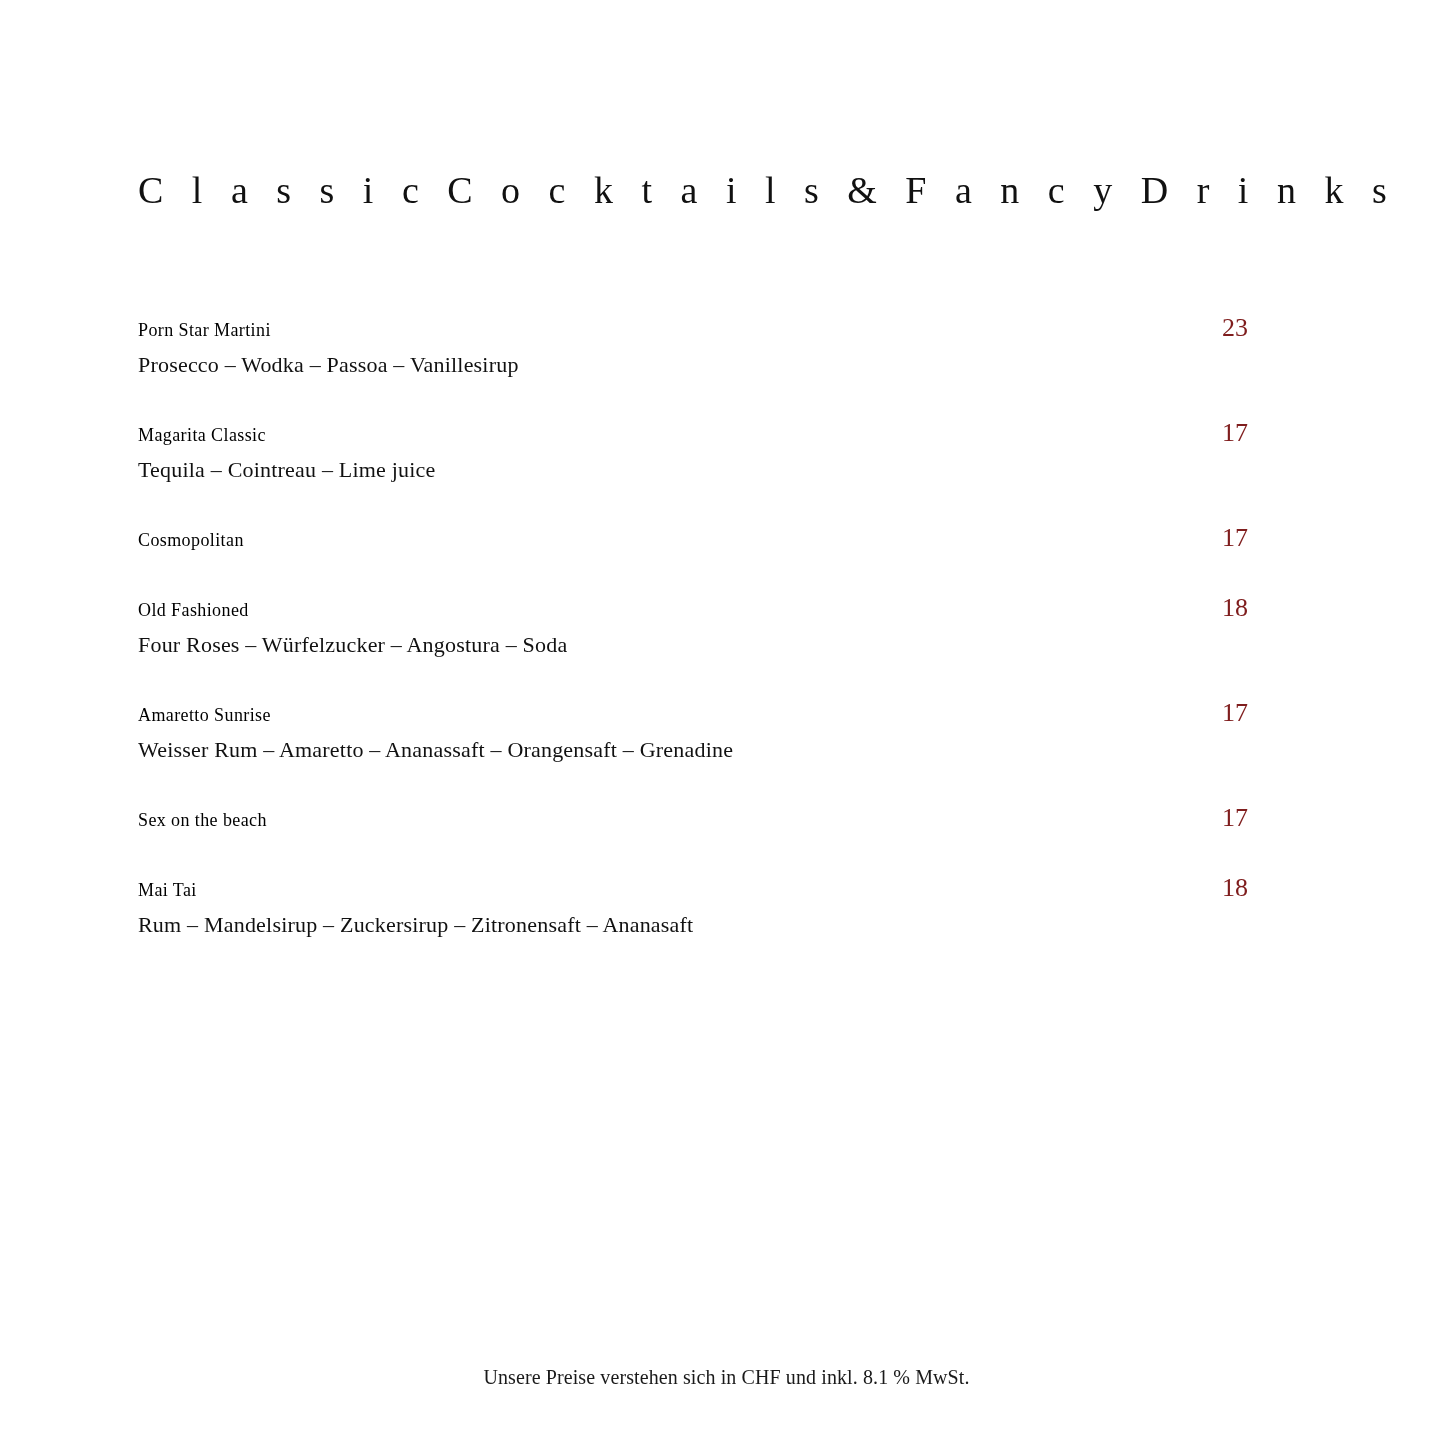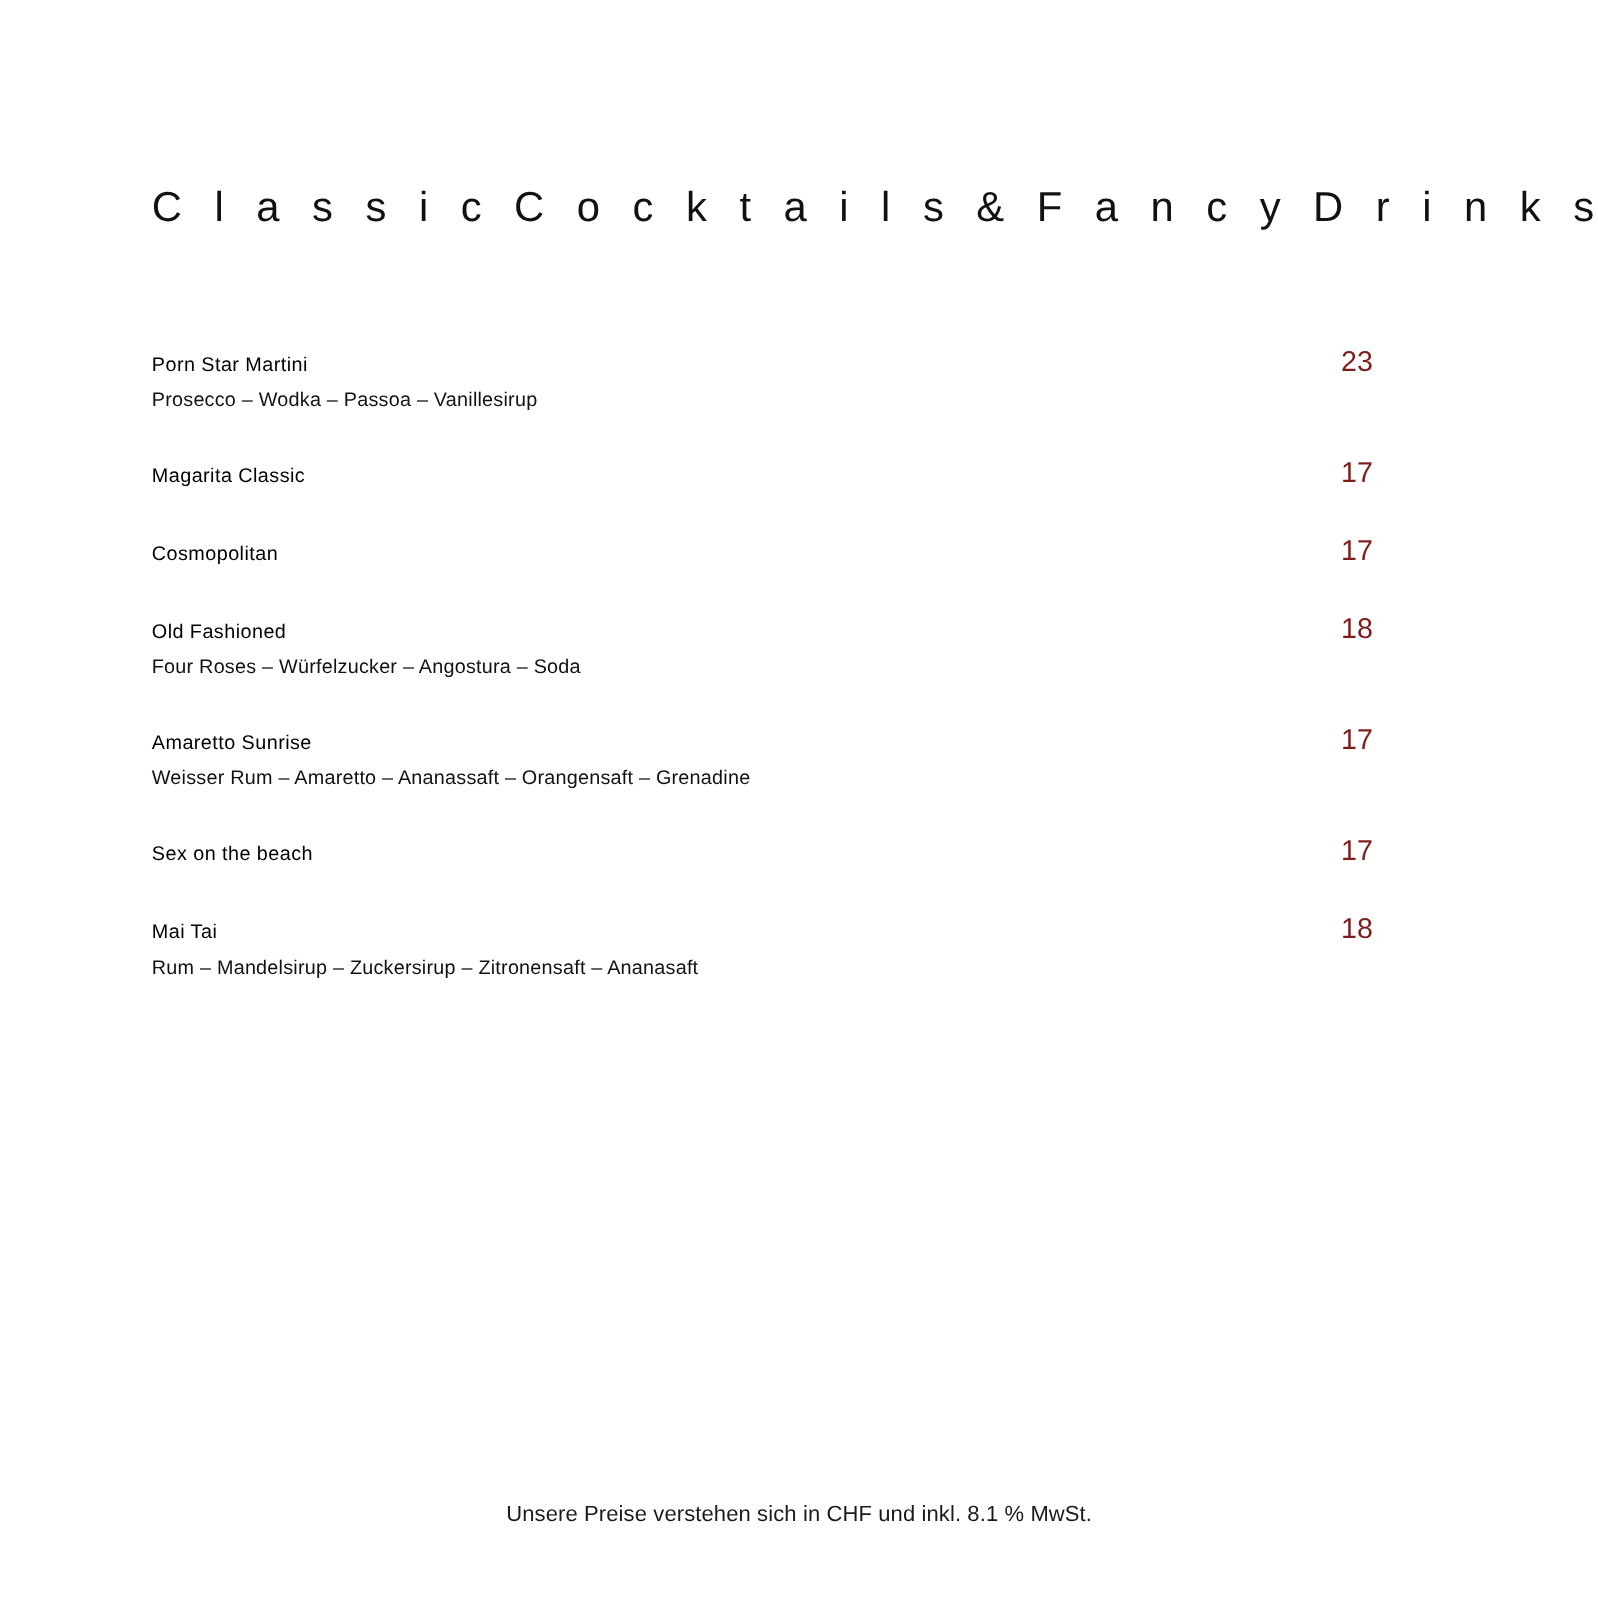--- a/index.html
+++ b/index.html
@@ -12,20 +12,21 @@
     background: #ffffff;
     font-family: "Liberation Sans", sans-serif;
     color: #111111;
     overflow: hidden;
   }
   .page {
     position: relative;
     width: 1453px;
     height: 1453px;
     box-sizing: border-box;
+    font-family: Liberation Serif, serif;
   }
   .menu-title {
     position: absolute;
     left: 138px;
     top: 168px;
     font-size: 38px;
     font-weight: 400;
     letter-spacing: 9.5px;
     color: #111111;
     white-space: nowrap;
@@ -55,21 +56,21 @@
   }
   .item-price {
     font-size: 26px;
     font-weight: 400;
     color: #7f1d1d;
     text-align: right;
     min-width: 40px;
   }
   .item-desc {
     margin-top: 9px;
-    font-size: 18px;
+    font-size: 22px;
     font-weight: 400;
     letter-spacing: 0.2px;
     color: #111111;
   }
   .footer-note {
     position: absolute;
     left: 0;
     right: 0;
     top: 1366px;
     text-align: center;
@@ -93,20 +94,21 @@
         <span class="item-price">23</span>
       </div>
       <div class="item-desc">Prosecco – Wodka – Passoa – Vanillesirup</div>
     </div>
 
     <div class="item">
       <div class="item-head">
         <span class="item-name">Magarita Classic</span>
         <span class="item-price">17</span>
       </div>
+      <div class="item-desc">Tequila – Cointreau – Lime juice</div>
     </div>
 
     <div class="item">
       <div class="item-head">
         <span class="item-name">Cosmopolitan</span>
         <span class="item-price">17</span>
       </div>
     </div>
 
     <div class="item">

